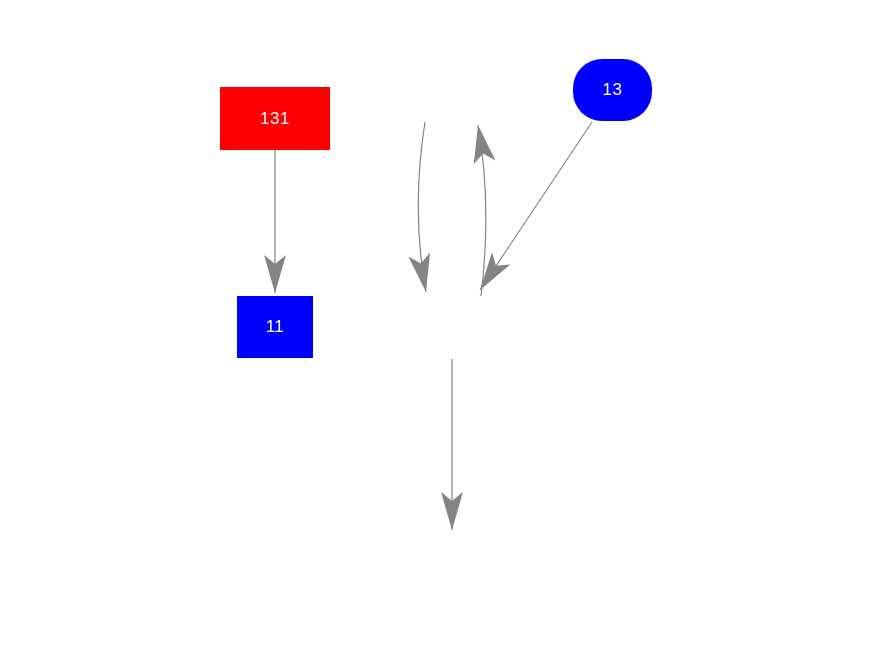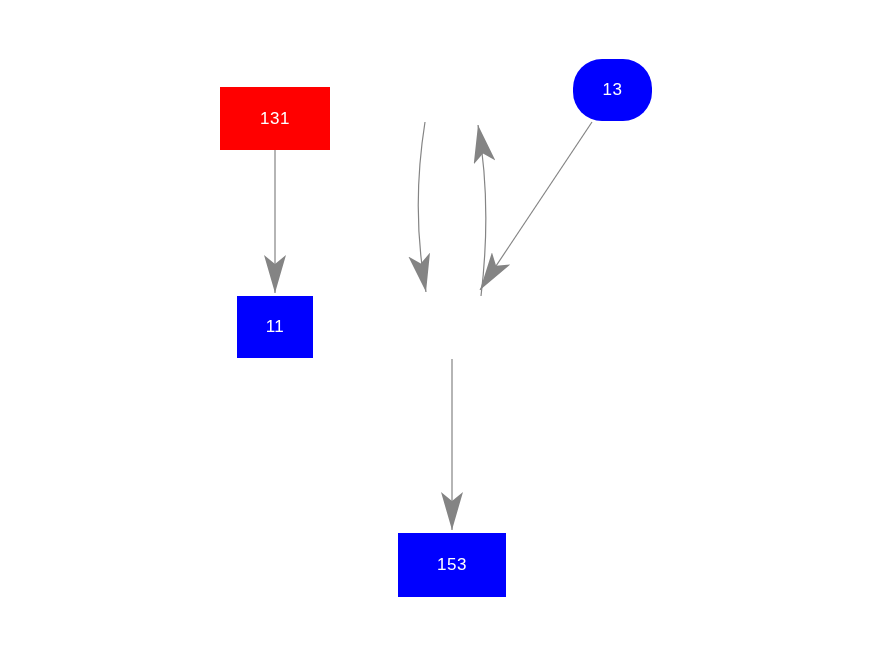--- a/index.html
+++ b/index.html
@@ -59,17 +59,14 @@
 
   <div class="node" style="left: 220px; top: 59px; width: 110px; height: 63px; background: rgb(255, 0, 0); color: rgb(255, 255, 255); margin-top: 28px;">
     <span class="node-label">131</span>
   </div>
   <div class="node" style="left: 573px; top: 59px; width: 79px; height: 62px; background: rgb(0, 0, 255); color: rgb(255, 255, 255); border-radius: 29px;">
     <span class="node-label">13</span>
   </div>
   <div class="node" style="left: 237px; top: 296px; width: 76px; height: 62px; background: rgb(0, 0, 255); color: rgb(255, 255, 255);">
     <span class="node-label">11</span>
   </div>
-  <div class="node" style="left: 398px; top: 533px; width: 108px; height: 64px; background: rgb(0, 0, 255); color: rgb(255, 255, 255);">
-    <span class="node-label">153</span>
-  </div>
 
 </div>
 
 </body></html>

